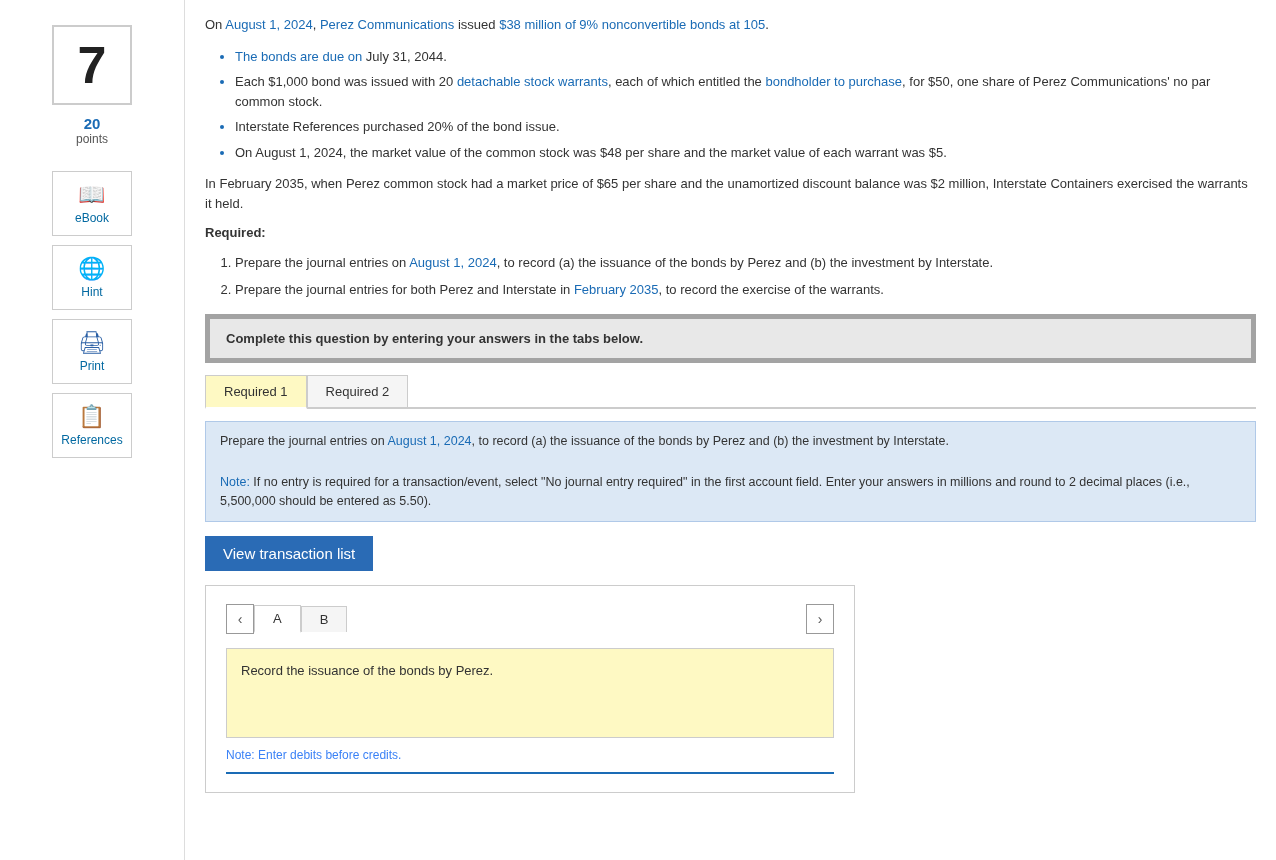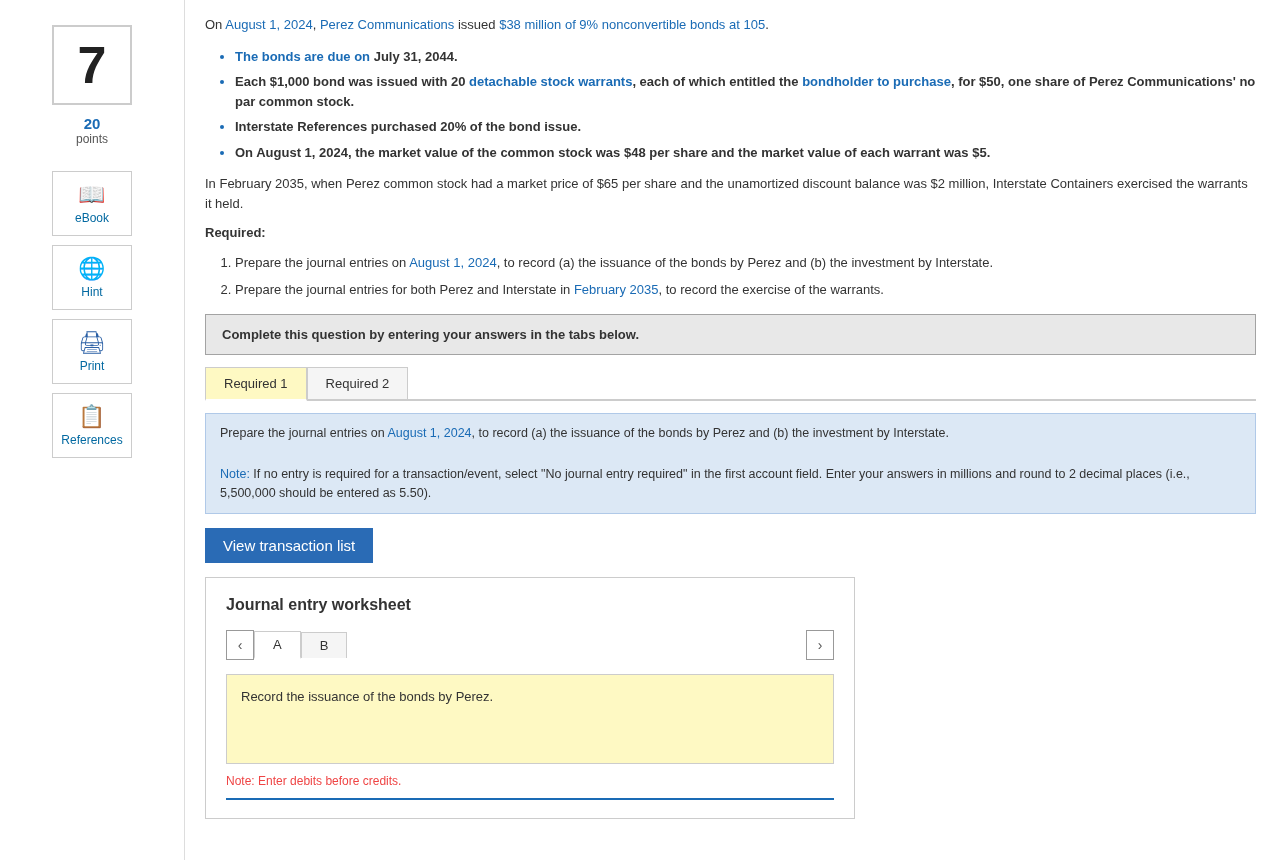--- a/index.html
+++ b/index.html
@@ -87,40 +87,40 @@
     .bullet-list {
       list-style: disc;
       padding-left: 30px;
       margin-bottom: 12px;
     }
     .bullet-list li {
       margin-bottom: 6px;
       line-height: 1.5;
       color: #1a6bb5;
     }
-    .bullet-list li span { color: #333; font-weight: bold; }
+    .bullet-list li span { color: #333; }
     .bullet-list li .highlight { color: #1a6bb5; }
 
     .paragraph { margin-bottom: 10px; line-height: 1.5; }
 
     .bold { font-weight: bold; }
 
     .numbered-list {
       list-style: decimal;
       padding-left: 30px;
       margin-bottom: 14px;
     }
     .numbered-list li {
       margin-bottom: 8px;
       line-height: 1.5;
     }
 
     .instruction-box {
       background: #e8e8e8;
-      border: 1px solid #a3a3a3;
+      border: 5px solid #a3a3a3;
       padding: 12px 16px;
       font-size: 13px;
       font-weight: bold;
       margin-bottom: 0;
     }
 
     .tabs-row {
       display: flex;
       border-bottom: 2px solid #ccc;
       margin-bottom: 0;
@@ -212,21 +212,21 @@
       border: 1px solid #ccc;
       padding: 14px;
       min-height: 90px;
       font-size: 13px;
       color: #333;
       background: #fef9c3;
       margin-bottom: 10px;
     }
 
     .note-red {
-      color: #ef4444;
+      color: #3b82f6;
       font-size: 12px;
       margin-top: 6px;
     }
 
     .section-divider {
       border-bottom: 2px solid #1a6bb5;
       margin-top: 8px;
     }
 
     .tabs-container {
@@ -340,21 +340,20 @@
       <div style="margin-top:23px;">
         <span class="blue">Note:</span> If no entry is required for a transaction/event, select "No journal entry required" in the first account field. Enter your answers in millions and round to 2 decimal places (i.e., 5,500,000 should be entered as 5.50).
       </div>
     </div>
 
     <div>
       <button class="view-transaction-btn">View transaction list</button>
     </div>
 
     <div class="journal-worksheet">
-      <div class="journal-title">Journal entry worksheet</div>
 
       <div class="worksheet-tabs-row">
         <button class="ws-nav-btn">‹</button>
         <div class="ws-tab active">
           <span>A</span>
         </div>
         <div class="ws-tab">
           <span>B</span>
         </div>
         <div style="flex:1;"></div>

